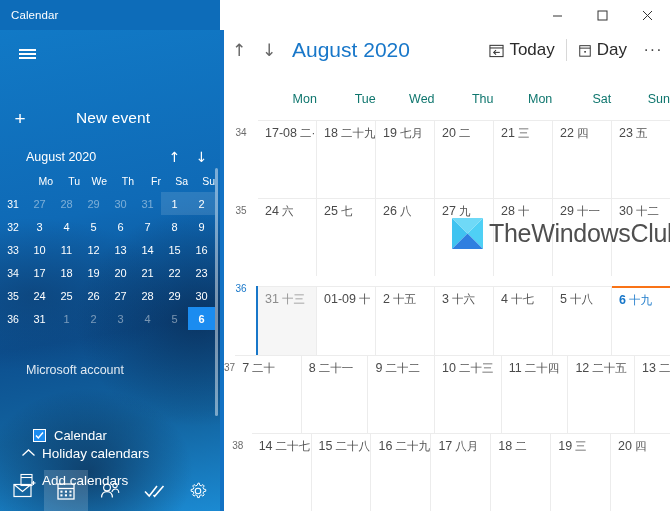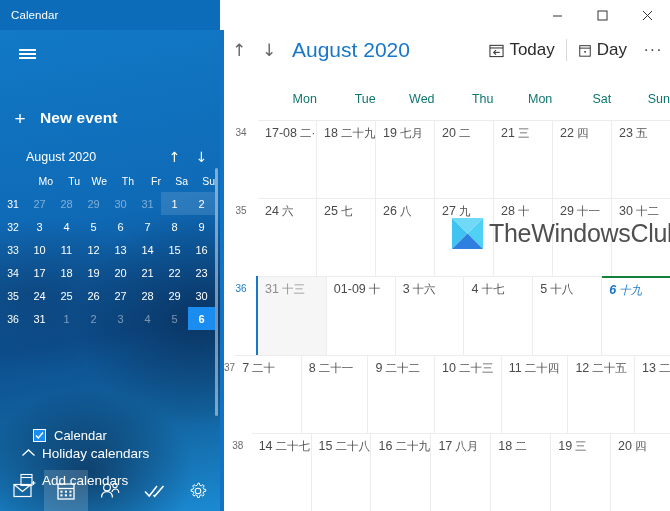--- a/index.html
+++ b/index.html
@@ -70,21 +70,21 @@
   .new-event {
     position: absolute; top: 72px; left: 0;
     width: 220px; height: 32px;
     display: flex; align-items: center; cursor: pointer;
   }
   .new-event .plus {
     width: 40px; text-align: center;
     color:#fff; font-size: 19px; font-weight: 300; line-height: 1;
   }
   .new-event .label {
-    color:#fff; font-size: 15.5px; font-weight: bold; letter-spacing: .1px;
+    color:#fff; font-size: 15.5px; font-weight: normal; letter-spacing: .1px; margin-left: 36px;
   }
 
   
   .mini {
     position: absolute; top: 115px; left: 0;
     width: 215px;
   }
   .mini-head {
     display: flex; align-items: center;
     height: 24px; padding-left: 26px;
@@ -230,39 +230,38 @@
     position: relative;
   }
   .wknum {
     width: 34px;
     font-size: 10px; color: #6b6b6b;
     padding-top: 7px; text-align: center;
     position: relative;
   }
   .wkrow.current .wknum { color: #1877c9; }
   .wkrow.current { border-left: 0; }
-  .wkrow.current .days { border-left: 2px solid #1877c9; margin-left: -2px; }
+  .wkrow.current .days { border-left: 2px solid #1877c9; margin-left: -2px; margin-top: 10px; }
   .days { display:flex; flex: 1; }
   .daycell {
     flex: 1;
     border-right: 1px solid #ececec;
     border-top: 1px solid #ececec;
     padding: 5px 12px 0 7px;
     font-size: 12.5px;
     color: #4a4a4a;
     overflow: hidden;
     white-space: nowrap;
     cursor: pointer;
   }
   .daycell:last-child { border-right: none; }
   .daycell.other { background: #f6f6f6; color:#8c8c8c; }
   .daycell.today {
-    border-top: 2px solid #15803d;
+    border-top: 2px solid #f97316;
     color: #1877c9;
-    font-style: italic;
   }
   .daycell .dnum { font-weight: 400; }
   .daycell.today .dnum { font-weight: bold; }
   .daycell .lunar { color: inherit; opacity: .95; margin-left: 3px; font-size: 11.5px; }
   .daycell.today .lunar { color: #1877c9; }
 
   
   .watermark {
     position: absolute; left: 452px; top: 218px;
     display: flex; align-items: center; z-index: 25;
@@ -394,20 +393,21 @@
             <span class="mini-cell dim">1</span>
             <span class="mini-cell dim">2</span>
             <span class="mini-cell dim">3</span>
             <span class="mini-cell dim">4</span>
             <span class="mini-cell dim">5</span>
             <span class="mini-cell today">6</span>
           </div>
         </div>
     </div>
 
+    <div class="acct">Microsoft account</div>
 
     <div class="cal-check">
       <span class="checkbox">
         <svg width="9" height="9" viewBox="0 0 9 9">
             <polyline points="1,4.5 3.3,7 8,1.5" fill="none" stroke="#fff" stroke-width="1.4"></polyline>
           </svg>
       </span>
       <span class="label">Calendar</span>
     </div>
 
@@ -540,20 +540,21 @@
             <div class="daycell"><span class="dnum">28</span><span class="lunar">十</span></div>
             <div class="daycell"><span class="dnum">29</span><span class="lunar">十一</span></div>
             <div class="daycell"><span class="dnum">30</span><span class="lunar">十二</span></div>
           </div>
         </div>
         <div class="wkrow current">
           <div class="wknum">36</div>
           <div class="days">
             <div class="daycell other"><span class="dnum">31</span><span class="lunar">十三</span></div>
             <div class="daycell"><span class="dnum">01-09</span><span class="lunar">十</span></div>
+            <div class="daycell"><span class="dnum">2</span><span class="lunar">十五</span></div>
             <div class="daycell"><span class="dnum">3</span><span class="lunar">十六</span></div>
             <div class="daycell"><span class="dnum">4</span><span class="lunar">十七</span></div>
             <div class="daycell"><span class="dnum">5</span><span class="lunar">十八</span></div>
             <div class="daycell today"><span class="dnum">6</span><span class="lunar">十九</span></div>
           </div>
         </div>
         <div class="wkrow">
           <div class="wknum">37</div>
           <div class="days">
             <div class="daycell"><span class="dnum">7</span><span class="lunar">二十</span></div>

